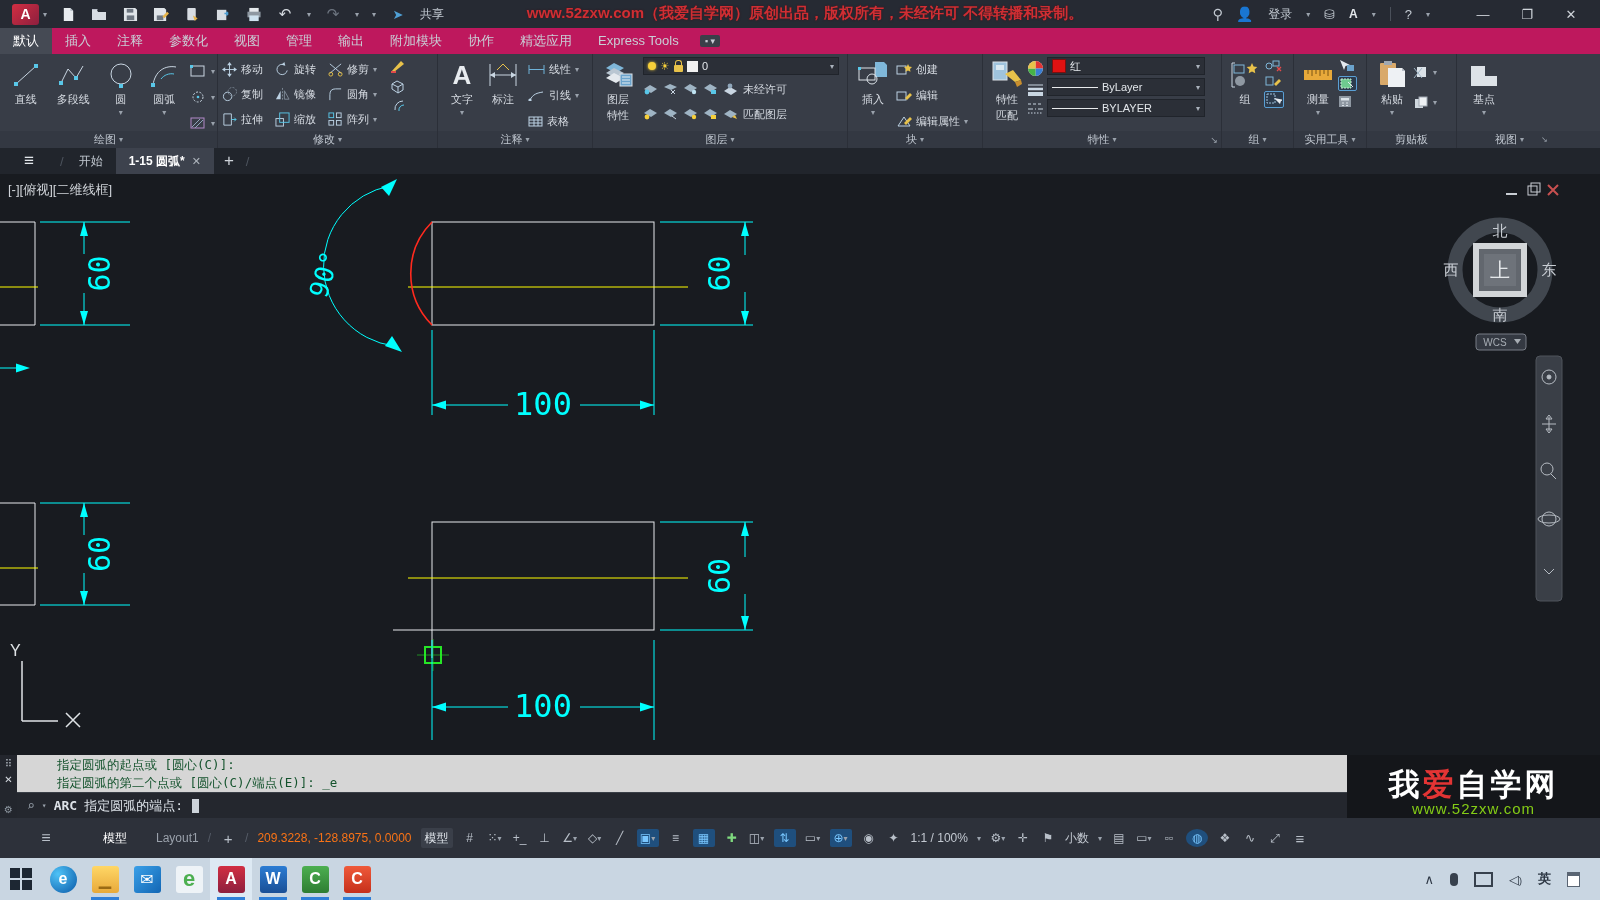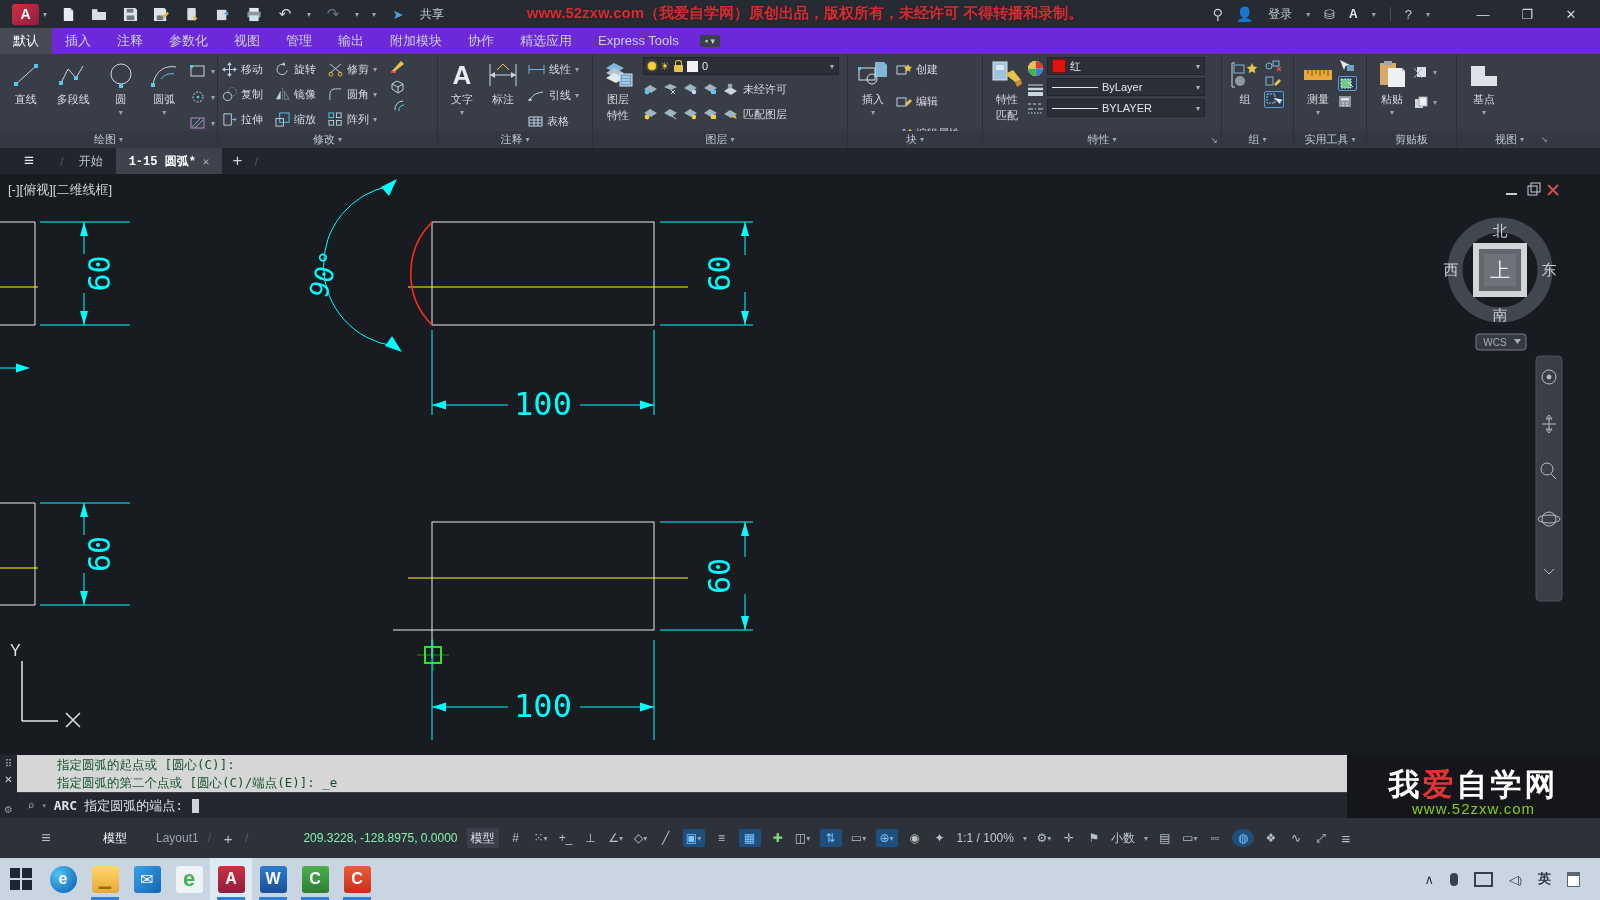--- a/index.html
+++ b/index.html
@@ -12,21 +12,21 @@
      color:#fff;font-weight:bold;font-size:14px;display:flex;align-items:center;justify-content:center;}
   .qat{display:flex;align-items:center;gap:13px;margin-left:12px;color:#c3cad2;}
   .qat .qi{width:18px;height:16px;display:flex;align-items:center;justify-content:center;font-size:13px;}
   .dd{font-size:8px;color:#9aa2ac;}
   .tb-watermark{position:absolute;left:465px;top:4px;width:680px;text-align:center;color:#cf2e33;font-size:15px;
      font-weight:bold;text-shadow:0 0 2px #40141a;white-space:nowrap;}
   .tb-right{margin-left:auto;display:flex;align-items:center;gap:14px;padding-right:14px;color:#c3cad2;}
   .winbtn{width:30px;text-align:center;font-size:13px;color:#cfd4da;}
   .sep-v{width:1px;height:14px;background:#4a505a;}
   
-  .ribbontabs{left:0;top:28px;width:1600px;height:26px;background:#6d28d9;display:flex;align-items:stretch;}
+  .ribbontabs{left:0;top:28px;width:1600px;height:26px;background:#be185d;display:flex;align-items:stretch;}
   .rtab{padding:0 13px;line-height:26px;color:#c9ced6;font-size:13px;}
   .rtab.active{background:#454a54;color:#fff;}
   .ribbon-collapse{margin-left:8px;align-self:center;background:#3a3f49;border-radius:2px;padding:1px 5px;color:#c9ced6;font-size:9px;}
   
   .ribbon{left:0;top:54px;width:1600px;height:94px;background:#383d47;display:flex;}
   .panel{position:relative;height:94px;border-right:1px solid #2b2f38;box-sizing:border-box;flex:none;}
   .pbody{position:absolute;left:0;right:0;top:0;bottom:17px;display:flex;align-items:flex-start;padding:3px 2px 0 4px;box-sizing:border-box;}
   .plabel{position:absolute;left:0;right:0;bottom:0;height:17px;background:#333842;color:#c0c7d0;font-size:11px;
      display:flex;align-items:center;justify-content:center;gap:3px;}
   .launcher{position:absolute;right:3px;bottom:3px;font-size:9px;color:#9aa2ac;}
@@ -44,21 +44,21 @@
   .lockico{position:relative;width:9px;height:7px;background:#e8c24a;border-radius:1px;margin-top:4px;}
   .lockico:before{content:"";position:absolute;left:1px;top:-5px;width:5px;height:5px;border:1.5px solid #e8c24a;
      border-bottom:none;border-radius:3px 3px 0 0;}
   .bulb{width:8px;height:8px;border-radius:50%;background:#f6cf3a;box-shadow:0 0 3px #f6cf3a;}
   .hlbox{border:1px solid #5a9fd4;background:#2c3b4d;border-radius:2px;}
   .minirow{display:flex;align-items:center;gap:5px;height:22px;font-size:11px;color:#d6dbe2;}
   
   .filetabs{left:0;top:148px;width:1600px;height:26px;background:#21252c;display:flex;align-items:stretch;color:#c3cad2;}
   .ft-menu{width:58px;display:flex;align-items:center;justify-content:center;font-size:17px;color:#e3e7eb;}
   .ftab{display:flex;align-items:center;gap:7px;padding:0 13px;font-size:12px;}
-  .ftab.active{background:#3d424d;color:#fff;font-weight:bold;font-family:Liberation Mono, monospace;}
+  .ftab.active{background:#3d424d;color:#fff;font-weight:bold;}
   .ft-x{font-size:11px;color:#aeb5bd;}
   .ft-slash{align-self:center;color:#4d545e;font-size:13px;padding:0 2px;}
   .ft-plus{align-self:center;font-size:17px;color:#d0d5db;padding:0 10px;}
   
   .canvas{left:0;top:174px;width:1280px;height:581px;background:#181b20;}
   
   .cmdwrap{left:0;top:755px;width:1600px;height:63px;background:#16181d;}
   .cmd-strip{position:absolute;left:0;top:0;width:17px;height:63px;background:#23262d;color:#aab1b9;
      display:flex;flex-direction:column;align-items:center;gap:5px;padding-top:3px;box-sizing:border-box;font-size:10px;}
   .cmd-hist{position:absolute;left:17px;top:0;width:1330px;height:37px;background:#d6d6d6;color:#14532d;
@@ -520,21 +520,21 @@
               <svg class="mi" width="32" height="30" viewBox="0 0 32 30">
                 <path d="M18 2h9l3 3v12h-12z" fill="#7fb7d9"></path>
                 <rect x="2" y="8" width="16" height="12" stroke="#dbe2e8" fill="none"></rect>
                 <circle cx="15" cy="19" r="5" stroke="#dbe2e8" fill="none"></circle>
                 <rect x="1" y="7" width="3" height="3" fill="#59c7e8"></rect>
               </svg>
             </span>
           <span>插入</span>
           <span class="dd">▾</span>
         </div>
-        <div class="col" style="gap:8px;margin-left:2px">
+        <div class="col" style="gap:2px;margin-left:2px">
           <span class="rowbtn">
               <svg class="mi" width="16" height="12" viewBox="0 0 16 12">
                 <rect x="1" y="3" width="9" height="8" stroke="#bcd2e4" fill="none"></rect>
                 <path d="M12 1l1.2 2.6 2.8.4-2 2 .5 2.8-2.5-1.3-2.5 1.3.5-2.8-2-2 2.8-.4z" fill="#e8c24a"></path>
               </svg>
               <span>创建</span>
             </span>
           <span class="rowbtn">
               <svg class="mi" width="16" height="12" viewBox="0 0 16 12">
                 <rect x="1" y="3" width="9" height="8" stroke="#bcd2e4" fill="none"></rect>
@@ -924,21 +924,21 @@
     </div>
   </div>
 
   <div class="abs statusbar">
     <span class="sb-ico" style="font-size:16px;margin-left:30px">≡</span>
     <span class="sb-txt" style="color:#fff;margin-left:40px">模型</span>
     <span class="sb-txt" style="color:#9aa1ab;margin-left:20px">Layout1</span>
     <span class="sb-slash">/</span>
     <span class="sb-ico" style="font-size:15px">+</span>
     <span class="sb-slash">/</span>
-    <span class="sb-txt" style="margin-left:46px;color:#86efac">209.3228, -128.8975, 0.0000</span>
+    <span class="sb-txt" style="color:#f97316">209.3228, -128.8975, 0.0000</span>
     <span class="sb-ico" style="background:#3a3f49;border-radius:2px;padding:1px 4px;color:#dde2e8">模型</span>
     <span class="sb-ico">#</span>
     <span class="sb-ico">⁙<span class="dd">▾</span></span>
     <span class="sb-ico">+_</span>
     <span class="sb-ico">⊥</span>
     <span class="sb-ico">∠<span class="dd">▾</span></span>
     <span class="sb-ico">◇<span class="dd">▾</span></span>
     <span class="sb-ico">╱</span>
     <span class="sb-ico on">▣<span class="dd">▾</span></span>
     <span class="sb-ico">≡</span>

